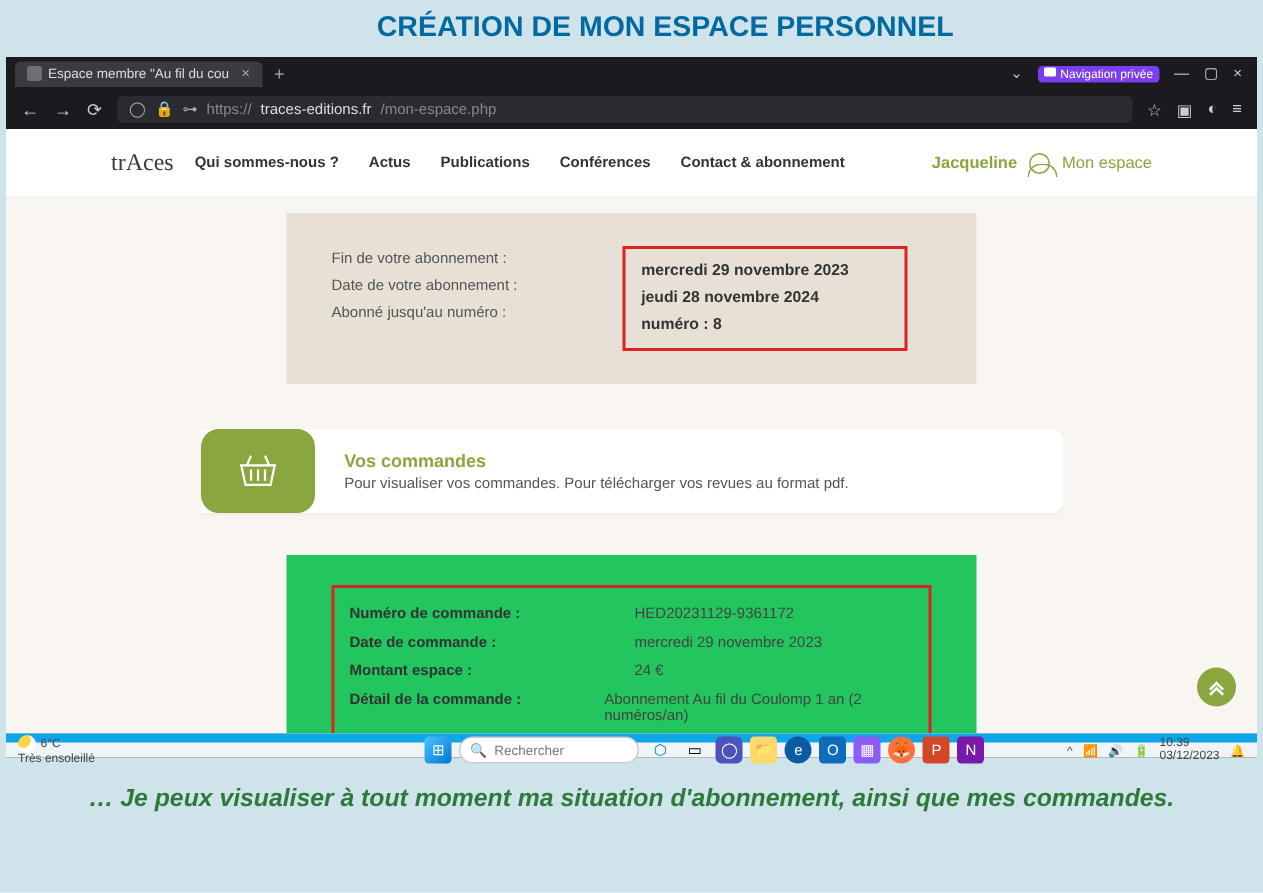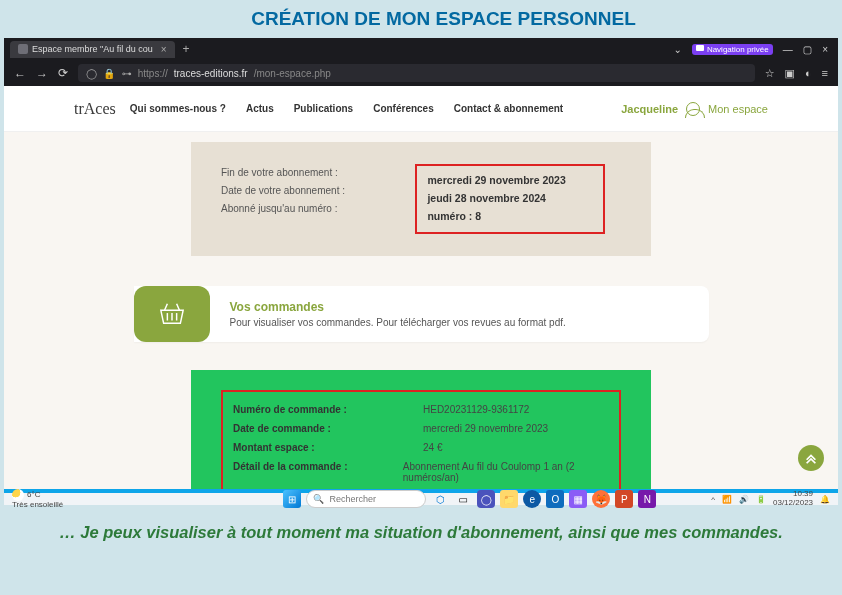--- a/index.html
+++ b/index.html
@@ -41,28 +41,28 @@
   .cmd-banner .txt { padding: 14px 20px; }
   .cmd-banner .txt .t1 { color: #8aa63e; font-weight: bold; font-size: 12px; }
   .cmd-banner .txt .t2 { color: #555; font-size: 10px; margin-top: 3px; }
   .order-block { background: #22c55e; margin: 28px auto 0 auto; width: 460px; padding: 20px 30px; }
   .order-row { display: flex; font-size: 10px; padding: 4px 0; }
   .order-row .lab { width: 190px; font-weight: bold; color: #333; }
   .order-row .val { color: #444; }
   .order-redbox { border: 2px solid #d22; padding: 8px 10px; }
   .scroll-top { position: absolute; right: 14px; bottom: 18px; width: 26px; height: 26px; background: #8aa63e; border-radius: 50%; display: flex; align-items: center; justify-content: center; color: #fff; font-size: 12px; }
   .scroll-top svg { width: 14px; height: 14px; }
-  .taskbar { height: 16px; background: #f1f4f7; display: flex; align-items: center; padding: 0 8px; border-top: 4px solid #0ea5e9; position: relative; }
+  .taskbar { height: 16px; background: #f1f4f7; display: flex; align-items: center; padding: 0 8px; border-top: 6px solid #0ea5e9; position: relative; }
   .taskbar .weather { font-size: 8px; color: #444; line-height: 1.1; }
   .taskbar .weather .wicon { display: inline-block; width: 12px; height: 12px; background: radial-gradient(circle at 30% 30%, #ffd54a 40%, #fff 42%); border-radius: 50%; vertical-align: middle; margin-right: 3px; }
   .taskbar .center-icons { display: flex; align-items: center; gap: 5px; margin-left: 220px; }
   .taskbar .center-icons .tico { width: 18px; height: 18px; border-radius: 3px; display: flex; align-items: center; justify-content: center; font-size: 10px; }
   .taskbar .search-pill { background: #fff; border: 1px solid #ccc; border-radius: 12px; height: 18px; width: 120px; display: flex; align-items: center; padding: 0 6px; font-size: 9px; color: #777; gap: 5px; }
   .taskbar .tray { position: absolute; right: 8px; display: flex; align-items: center; gap: 7px; font-size: 8px; color: #444; }
-  .taskbar .tray .clock { text-align: right; line-height: 1.1; }
+  .taskbar .tray .clock { line-height: 1.1; }
   .caption { text-align: center; padding: 18px 12px; }
   .caption p { color: #2d7a3a; font-style: italic; font-weight: bold; font-size: 16.5px; }
 </style>
 </head>
 <body>
 
 <div class="title-bar">
   <h1>CRÉATION DE MON ESPACE PERSONNEL</h1>
 </div>
 

